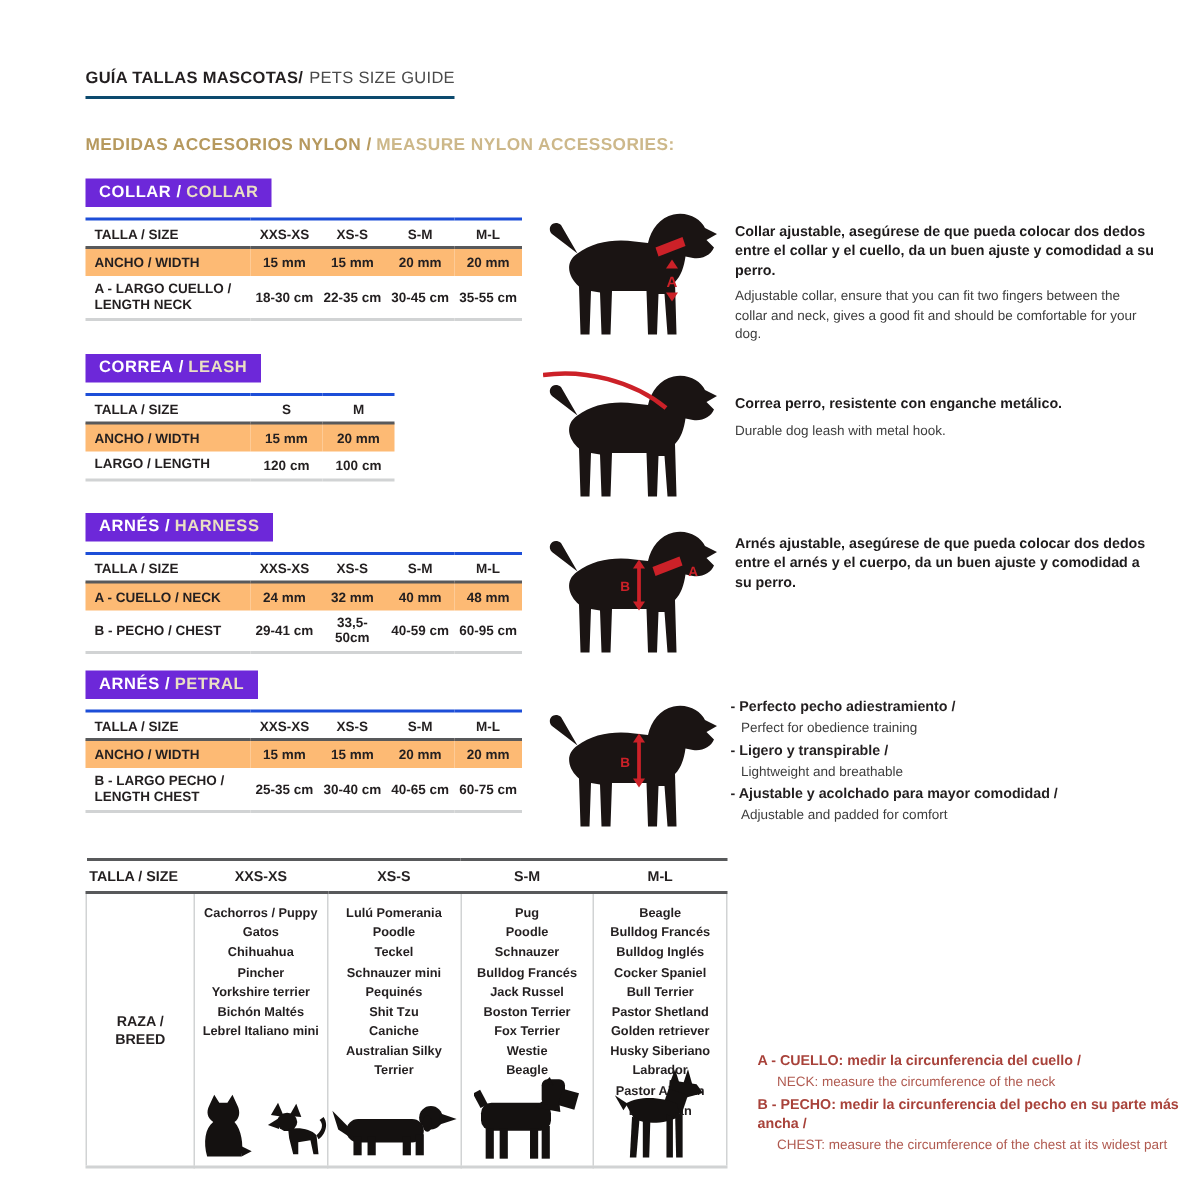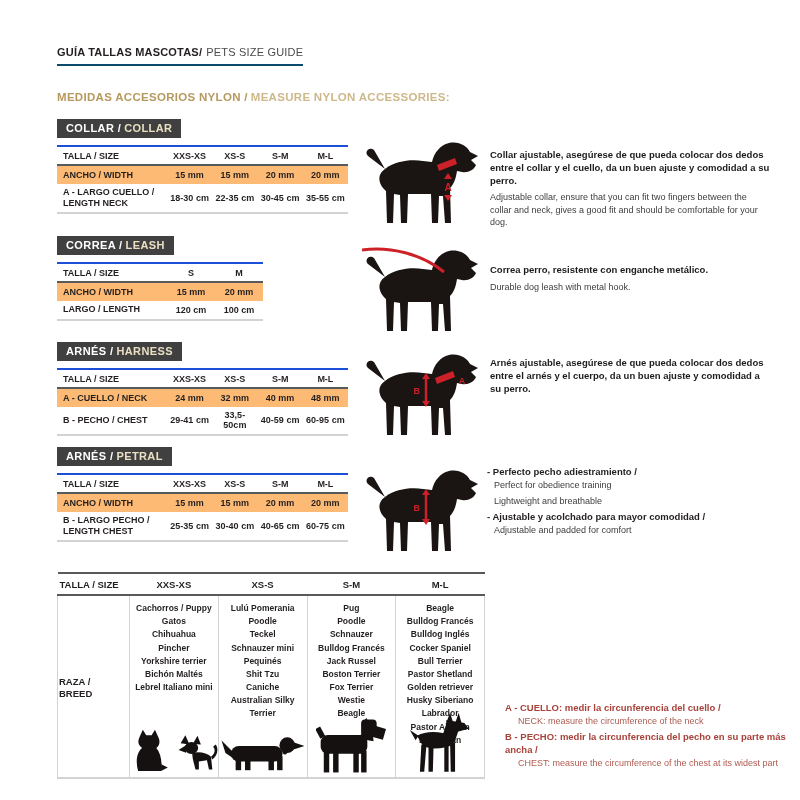--- a/index.html
+++ b/index.html
@@ -9,21 +9,21 @@
 
   
   .title { position:absolute; left:57px; top:46px; font-size:11px; font-weight:bold;
            letter-spacing:.2px; color:#231f20; padding-bottom:6px; border-bottom:2px solid #0c4a6e; }
   .title .sub { font-weight:400; color:#4a4a4a; margin-left:4px; }
   .subtitle { position:absolute; left:57px; top:91px; font-size:11.5px; font-weight:bold;
               color:#b6995e; letter-spacing:.3px; }
   .subtitle .sub { color:#cdb88a; margin-left:3px; }
 
   
-  .badge { position:absolute; background:#404040; color:#fff; font-size:11px; font-weight:bold;
+  .badge { position:absolute; background:#6d28d9; color:#fff; font-size:11px; font-weight:bold;
            padding:3px 9px 4px; letter-spacing:.4px; }
   .badge .sub { color:#eadfc3; margin-left:3px; }
   #badge-collar  { left:57px; top:119px; }
   #badge-leash   { left:57px; top:236px; }
   #badge-harness { left:57px; top:342px;text-align:right; }
   #badge-petral  { left:57px; top:447px; }
 
   
   .sec-table { position:absolute; }
   #collar-table  { left:57px; top:145px; width:291px; }
@@ -62,21 +62,21 @@
   .dogshape { fill:#1a1413; }
   .red { fill:#cc2128; }
   .redline { stroke:#cc2128; fill:none; }
   .dogfig text { font:bold 10px "Liberation Sans", sans-serif; fill:#cc2128; }
 
   
   #breeds-table { left:57px; top:572px; width:428px; }
   .breeds th { font-size:9.5px; border-top:2px solid #58595b; border-bottom:2px solid #58595b; padding:4.5px 2px; }
   .breeds th:first-child { width:72px; }
   .breeds td { border:1.5px solid #d1d3d4; height:183px; vertical-align:top; padding:6px 1px 3px; position:relative; }
-  .breeds td.raza { vertical-align:middle; text-align:left; font-weight:bold; font-size:9.5px; white-space:pre-line; line-height:1.3; }
+  .breeds td.raza { vertical-align:middle; text-align:center; font-weight:bold; font-size:9.5px; white-space:pre-line; line-height:1.3; }
   .breed-item { font-size:8.5px; font-weight:bold; text-align:center; line-height:1.55; color:#231f20; }
   .sil { position:absolute; bottom:3px; left:0; right:0; display:flex; justify-content:center; align-items:flex-end; }
   .sil svg { fill:#141110; }
 
   
   .notes { position:absolute; left:505px; top:702px; width:288px; color:#a8423a; }
   .notes .es { font-weight:bold; font-size:9.5px; line-height:1.35; }
   .notes .en { font-size:9px; line-height:1.35; padding-left:13px; margin-bottom:4px; color:#b05a50; }
 </style>
 </head>
@@ -269,20 +269,21 @@
     <div class="es">Correa perro, resistente con enganche metálico.</div>
     <div class="en">Durable dog leash with metal hook.</div>
   </div>
   <div class="desc" id="desc-harness">
     <div class="es">Arnés ajustable, asegúrese de que pueda colocar dos dedos entre el arnés y el cuerpo, da un buen ajuste y comodidad a su perro.</div>
   </div>
 
   <div class="bullets">
     <div class="es">Perfecto pecho adiestramiento /</div>
     <div class="en">Perfect for obedience training</div>
+    <div class="es">Ligero y transpirable /</div>
     <div class="en">Lightweight and breathable</div>
     <div class="es">Ajustable y acolchado para mayor comodidad /</div>
     <div class="en">Adjustable and padded for comfort</div>
   </div>
 
   <div class="sec-table breeds" id="breeds-table">
     <table>
       <thead>
         <tr>
           <th>TALLA / SIZE</th>

